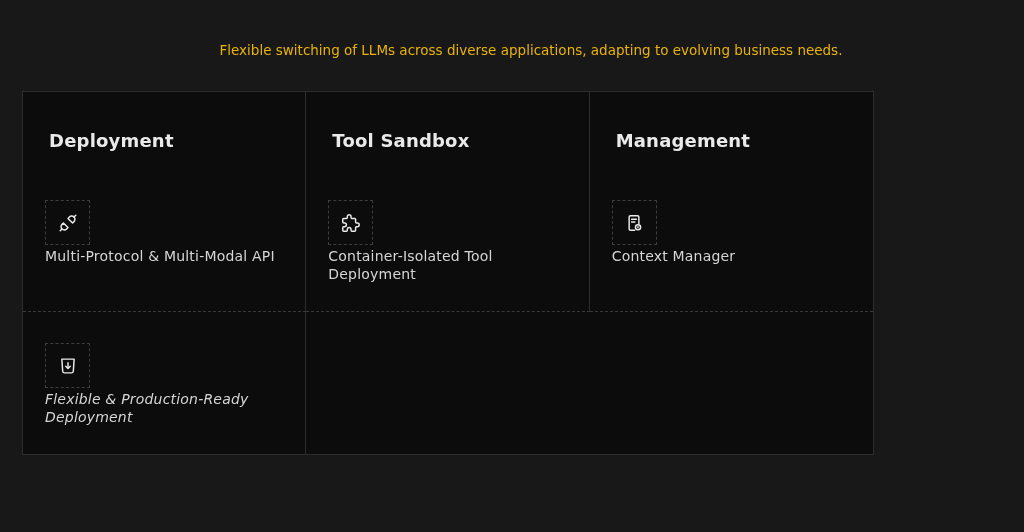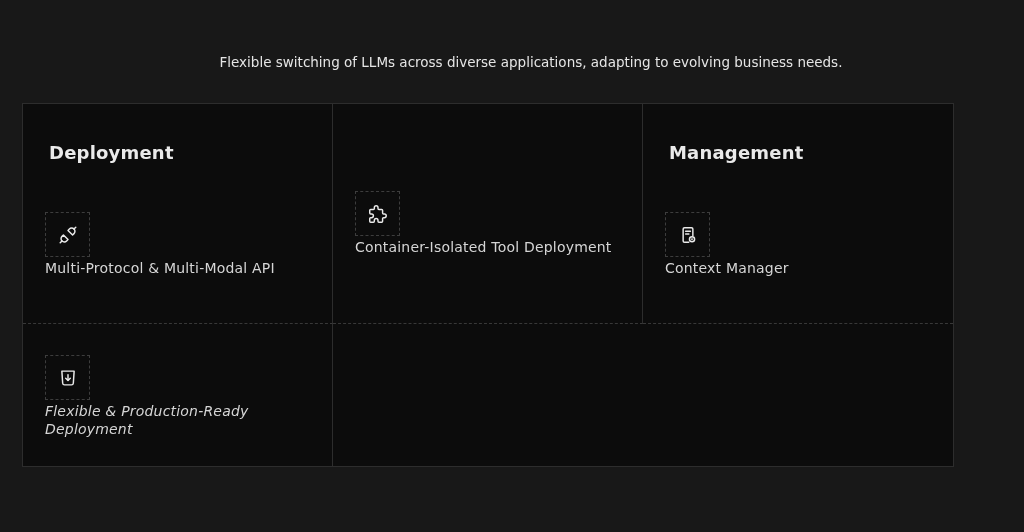--- a/index.html
+++ b/index.html
@@ -11,29 +11,29 @@
   }
   .hero { padding-top: 36px; text-align: center; }
   .hero h1 {
     font-size: 23px;
     font-weight: 700;
     letter-spacing: 0.3px;
     color: #d8d8d8;
     line-height: 30px;
   }
   .hero p {
-    margin-top: 17px;
+    margin-top: 5px;
     font-size: 13.5px;
-    color: #e5e5e5;
+    color: #eab308;
     line-height: 18px;
     padding-left: 38px;
   }
   .feature-grid {
     margin: 32px 22px 0 22px;
-    width: 932px;
+    width: 852px;
     display: grid;
     grid-template-columns: 1fr 1fr 1fr;
     grid-template-rows: 220px 142px;
     border: 1px solid #2d2d2d;
     background: #0c0c0c;
   }
   .cell {
     background: #0c0c0c;
     padding-left: 26px;
     padding-right: 12px;
@@ -93,20 +93,21 @@
         <path d="M7 12l5 5l-1.5 1.5a3.536 3.536 0 1 1 -5 -5l1.5 -1.5z"></path>
         <path d="M17 12l-5 -5l1.5 -1.5a3.536 3.536 0 1 1 5 5l-1.5 1.5z"></path>
         <path d="M3.5 20.5l2 -2"></path>
         <path d="M18.5 5.5l2 -2"></path>
       </svg>
     </div>
     <div class="feature-label">Multi-Protocol &amp; Multi-Modal API</div>
   </div>
 
   <div class="cell row-1 col-b">
+    <h3>Tool Sandbox</h3>
     <div class="icon-box">
       <svg viewBox="0 0 24 24">
         <path d="M4 7h3a1 1 0 0 0 1 -1v-1a2 2 0 0 1 4 0v1a1 1 0 0 0 1 1h3a1 1 0 0 1 1 1v3a1 1 0 0 0 1 1h1a2 2 0 0 1 0 4h-1a1 1 0 0 0 -1 1v3a1 1 0 0 1 -1 1h-3a1 1 0 0 1 -1 -1v-1a2 2 0 0 0 -4 0v1a1 1 0 0 1 -1 1h-3a1 1 0 0 1 -1 -1v-3a1 1 0 0 1 1 -1h1a2 2 0 0 0 0 -4h-1a1 1 0 0 1 -1 -1v-3a1 1 0 0 1 1 -1"></path>
       </svg>
     </div>
     <div class="feature-label">Container-Isolated Tool Deployment</div>
   </div>
 
   <div class="cell row-1 col-c">
     <h3>Management</h3>

